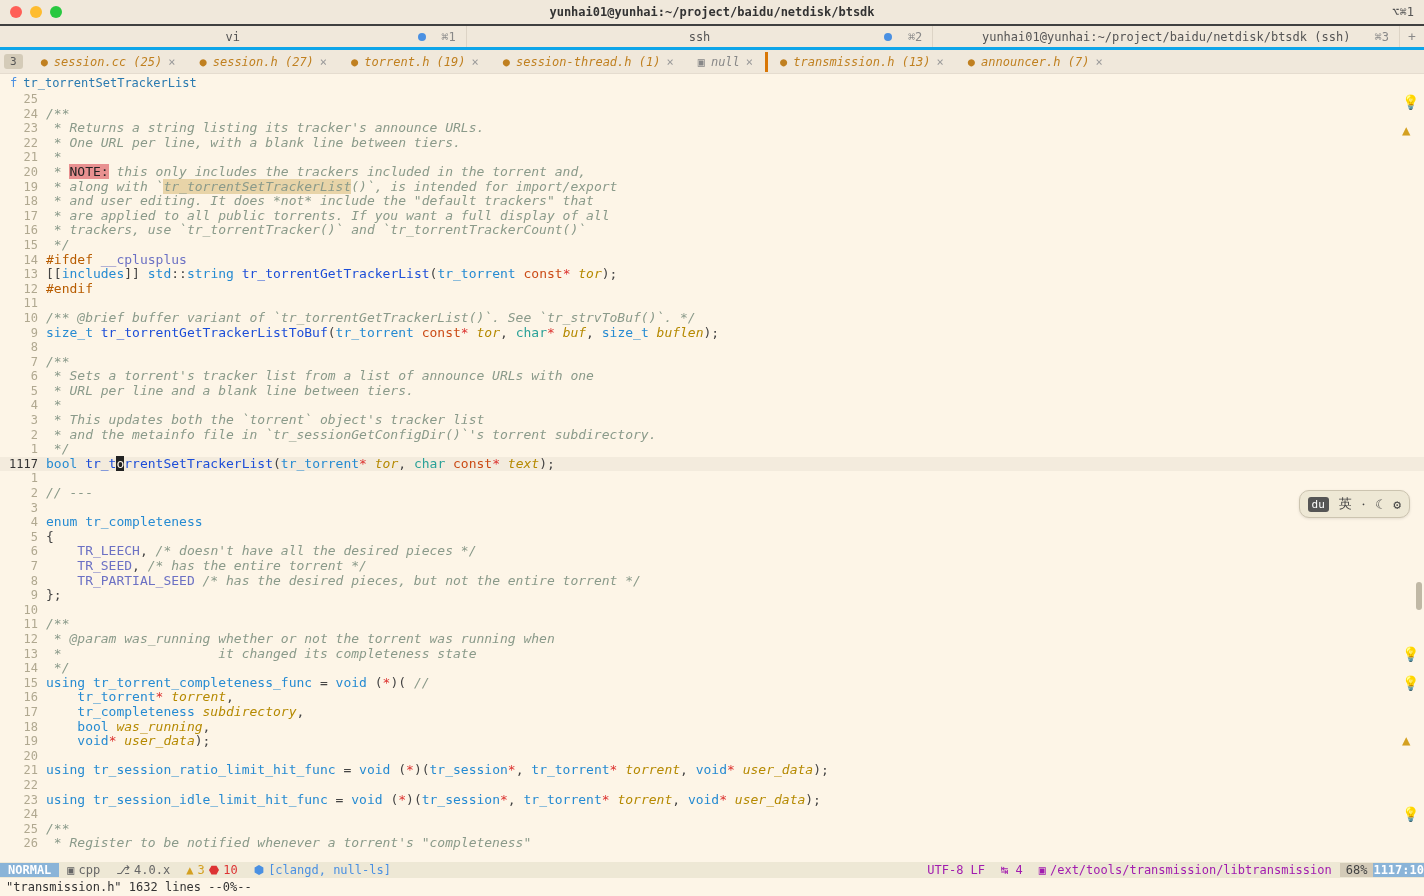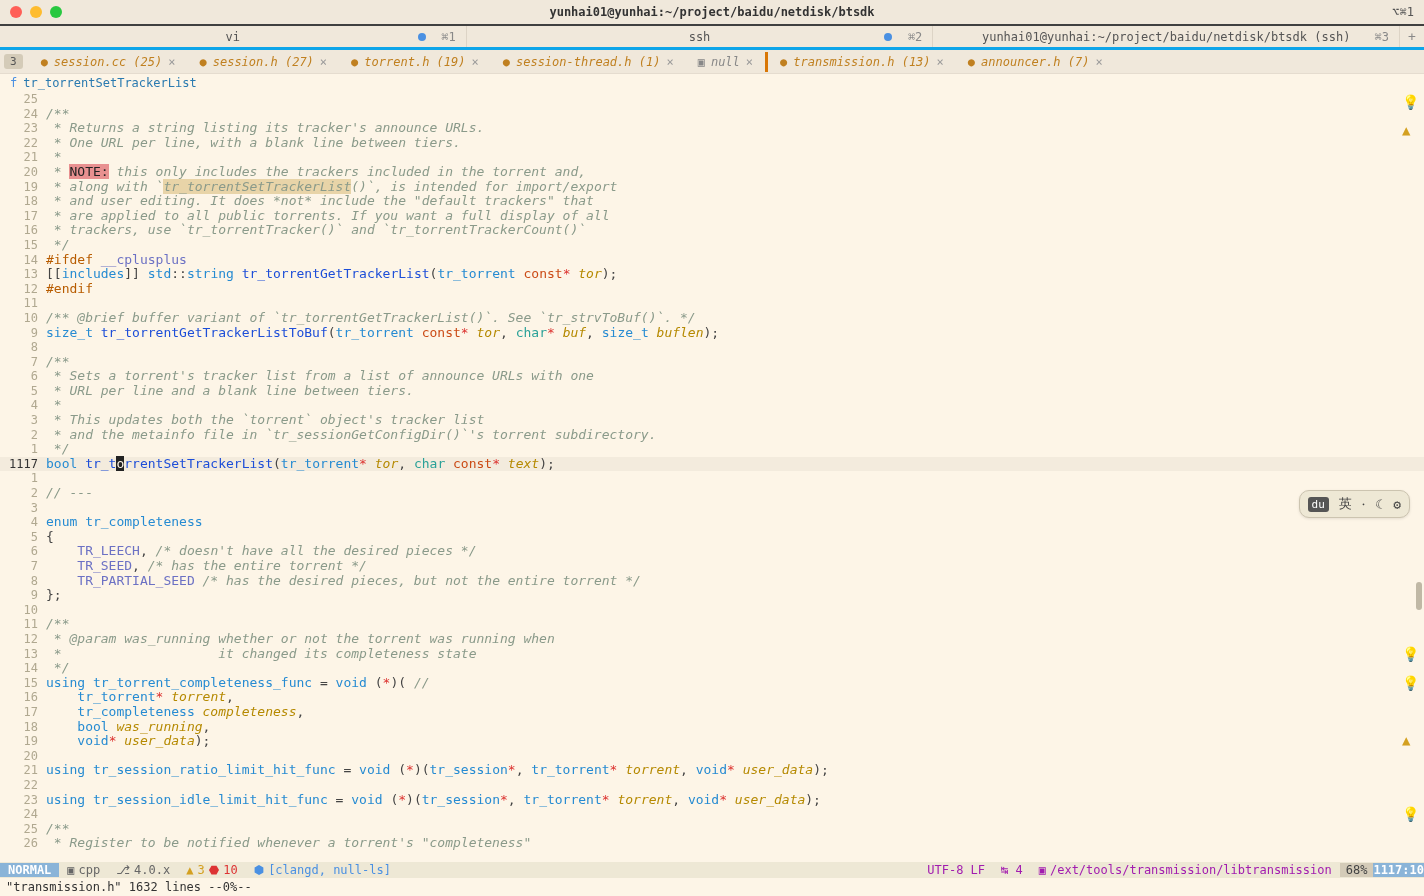--- a/index.html
+++ b/index.html
@@ -307,21 +307,21 @@
     <div class="line"><div class="ln">7</div><div class="code">    <span class="c-enum">TR_SEED</span>, <span class="c-comment">/* has the entire torrent */</span></div></div>
     <div class="line"><div class="ln">8</div><div class="code">    <span class="c-enum">TR_PARTIAL_SEED</span> <span class="c-comment">/* has the desired pieces, but not the entire torrent */</span></div></div>
     <div class="line"><div class="ln">9</div><div class="code">};</div></div>
     <div class="line"><div class="ln">10</div><div class="code"></div></div>
     <div class="line"><div class="ln">11</div><div class="code"><span class="c-comment">/**</span></div></div>
     <div class="line"><div class="ln">12</div><div class="code"><span class="c-comment"> * @param was_running whether or not the torrent was running when</span></div></div>
     <div class="line"><div class="ln">13</div><div class="code"><span class="c-comment"> *                    it changed its completeness state</span></div></div>
     <div class="line"><div class="ln">14</div><div class="code"><span class="c-comment"> */</span></div></div>
     <div class="line"><div class="ln">15</div><div class="code"><span class="c-kw">using</span> <span class="c-type">tr_torrent_completeness_func</span> = <span class="c-type">void</span> (<span class="c-ptr">*</span>)( <span class="c-comment">//</span></div></div>
     <div class="line"><div class="ln">16</div><div class="code">    <span class="c-type">tr_torrent</span><span class="c-ptr">*</span> <span class="c-param">torrent</span>,</div></div>
-    <div class="line"><div class="ln">17</div><div class="code">    <span class="c-type">tr_completeness</span> <span class="c-param">completeness</span>,</div></div>
+    <div class="line"><div class="ln">17</div><div class="code">    <span class="c-type">tr_completeness</span> <span class="c-param">subdirectory</span>,</div></div>
     <div class="line"><div class="ln">18</div><div class="code">    <span class="c-type">bool</span> <span class="c-param">was_running</span>,</div></div>
     <div class="line"><div class="ln">19</div><div class="code">    <span class="c-type">void</span><span class="c-ptr">*</span> <span class="c-param">user_data</span>);</div></div>
     <div class="line"><div class="ln">20</div><div class="code"></div></div>
     <div class="line"><div class="ln">21</div><div class="code"><span class="c-kw">using</span> <span class="c-type">tr_session_ratio_limit_hit_func</span> = <span class="c-type">void</span> (<span class="c-ptr">*</span>)(<span class="c-type">tr_session</span><span class="c-ptr">*</span>, <span class="c-type">tr_torrent</span><span class="c-ptr">*</span> <span class="c-param">torrent</span>, <span class="c-type">void</span><span class="c-ptr">*</span> <span class="c-param">user_data</span>);</div></div>
     <div class="line"><div class="ln">22</div><div class="code"></div></div>
     <div class="line"><div class="ln">23</div><div class="code"><span class="c-kw">using</span> <span class="c-type">tr_session_idle_limit_hit_func</span> = <span class="c-type">void</span> (<span class="c-ptr">*</span>)(<span class="c-type">tr_session</span><span class="c-ptr">*</span>, <span class="c-type">tr_torrent</span><span class="c-ptr">*</span> <span class="c-param">torrent</span>, <span class="c-type">void</span><span class="c-ptr">*</span> <span class="c-param">user_data</span>);</div></div>
     <div class="line"><div class="ln">24</div><div class="code"></div></div>
     <div class="line"><div class="ln">25</div><div class="code"><span class="c-comment">/**</span></div></div>
     <div class="line"><div class="ln">26</div><div class="code"><span class="c-comment"> * Register to be notified whenever a torrent's "completeness"</span></div></div>
   </div>

